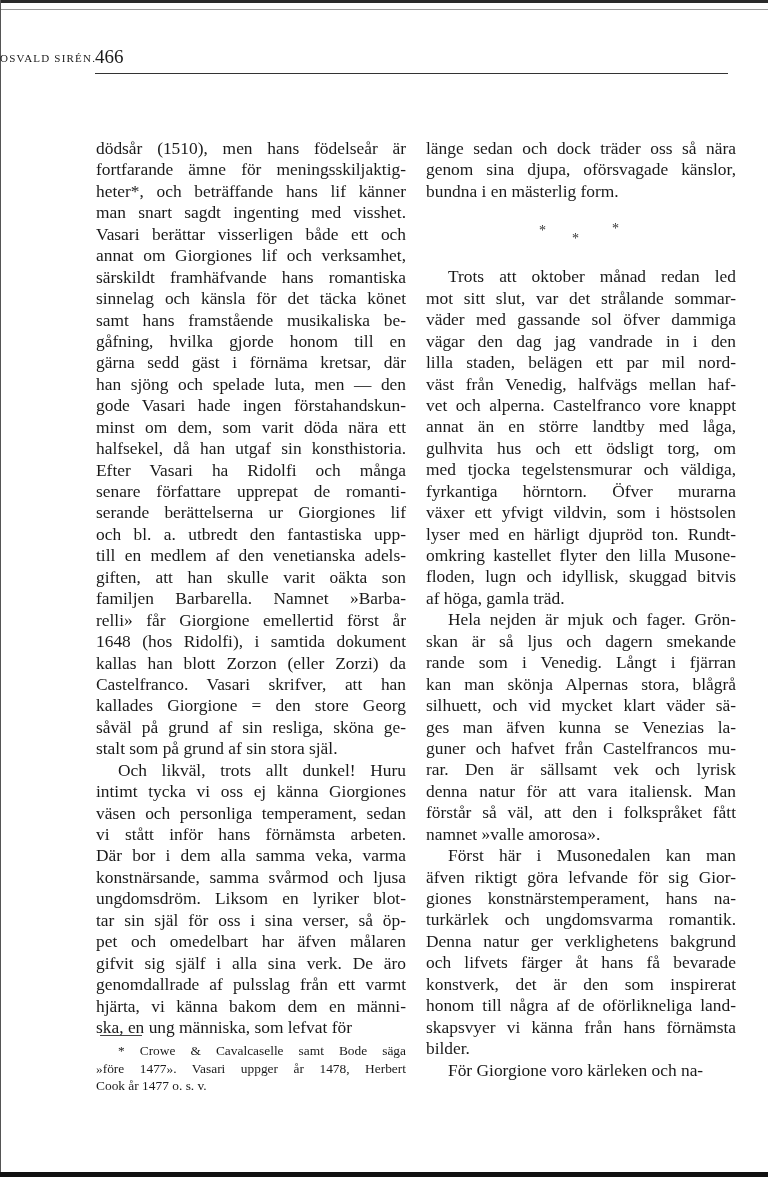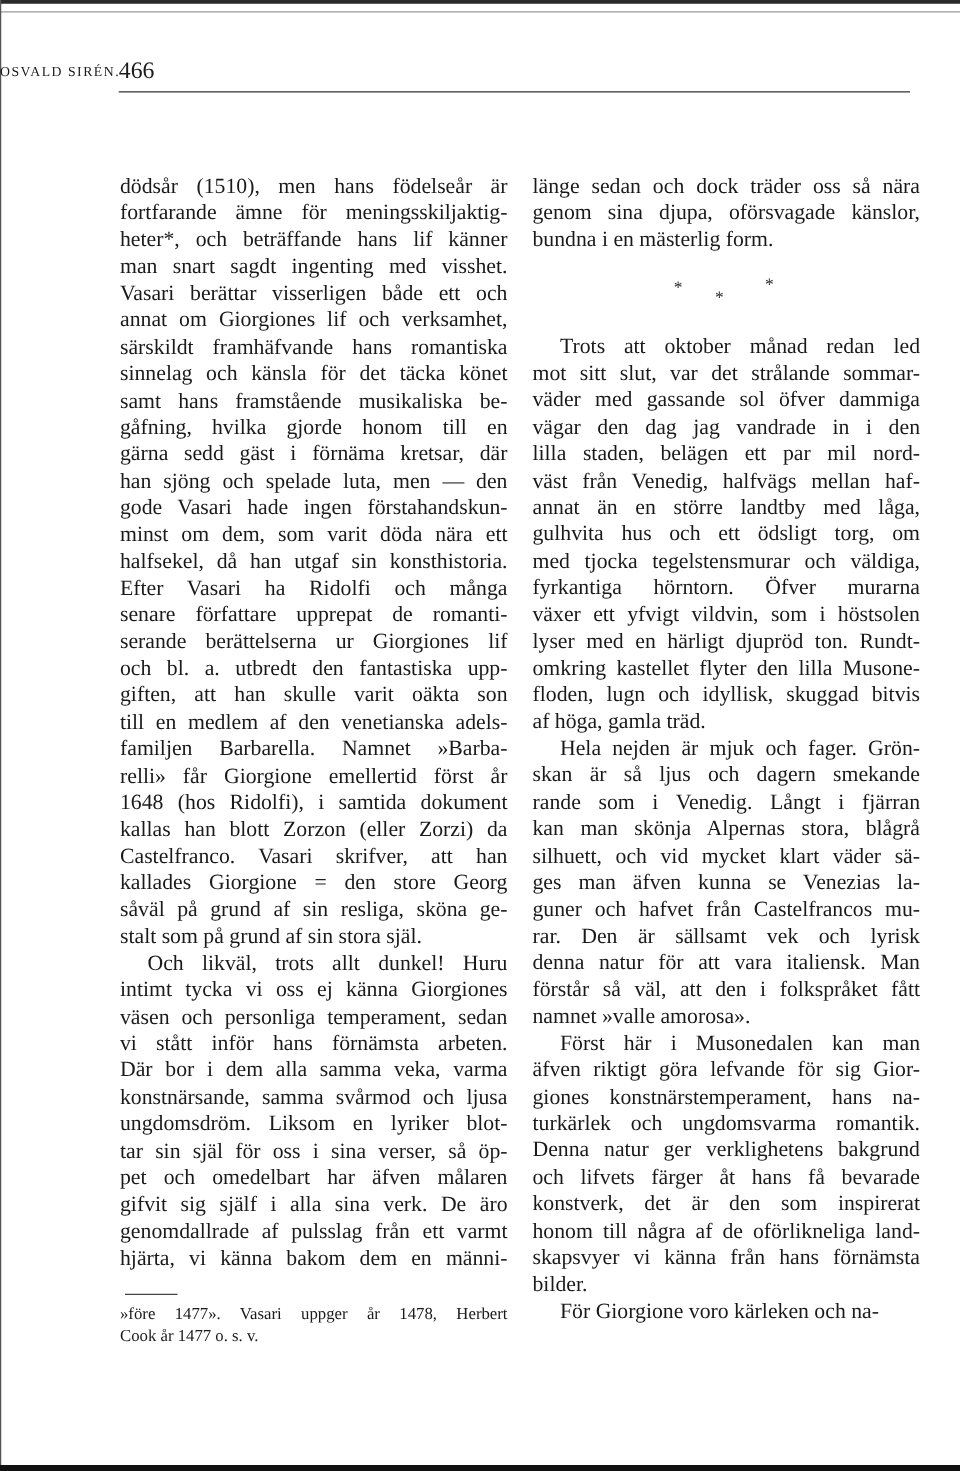--- a/index.html
+++ b/index.html
@@ -49,22 +49,22 @@
       <span class="line">gåfning, hvilka gjorde honom till en</span>
       <span class="line">gärna sedd gäst i förnäma kretsar, där</span>
       <span class="line">han sjöng och spelade luta, men — den</span>
       <span class="line">gode Vasari hade ingen förstahandskun-</span>
       <span class="line">minst om dem, som varit döda nära ett</span>
       <span class="line">halfsekel, då han utgaf sin konsthistoria.</span>
       <span class="line">Efter Vasari ha Ridolfi och många</span>
       <span class="line">senare författare upprepat de romanti-</span>
       <span class="line">serande berättelserna ur Giorgiones lif</span>
       <span class="line">och bl. a. utbredt den fantastiska upp-</span>
+      <span class="line">till en medlem af den venetianska adels-</span>
       <span class="line">giften, att han skulle varit oäkta son</span>
-      <span class="line">till en medlem af den venetianska adels-</span>
       <span class="line">familjen Barbarella. Namnet »Barba-</span>
       <span class="line">relli» får Giorgione emellertid först år</span>
       <span class="line">1648 (hos Ridolfi), i samtida dokument</span>
       <span class="line">kallas han blott Zorzon (eller Zorzi) da</span>
       <span class="line">Castelfranco. Vasari skrifver, att han</span>
       <span class="line">kallades Giorgione = den store Georg</span>
       <span class="line">såväl på grund af sin resliga, sköna ge-</span>
       <span class="line last">stalt som på grund af sin stora själ.</span>
     </div>
     <div>
@@ -73,25 +73,27 @@
       <span class="line">väsen och personliga temperament, sedan</span>
       <span class="line">vi stått inför hans förnämsta arbeten.</span>
       <span class="line">Där bor i dem alla samma veka, varma</span>
       <span class="line">konstnärsande, samma svårmod och ljusa</span>
       <span class="line">ungdomsdröm. Liksom en lyriker blot-</span>
       <span class="line">tar sin själ för oss i sina verser, så öp-</span>
       <span class="line">pet och omedelbart har äfven målaren</span>
       <span class="line">gifvit sig själf i alla sina verk. De äro</span>
       <span class="line">genomdallrade af pulsslag från ett varmt</span>
       <span class="line">hjärta, vi känna bakom dem en männi-</span>
+      <span class="line last">ska, en ung människa, som lefvat för</span>
     </div>
   </div>
 
 <div class="fn-rule"></div>
 <div class="footnote" id="footnote">
+    <span class="line indent">* Crowe &amp; Cavalcaselle samt Bode säga</span>
     <span class="line">»före 1477». Vasari uppger år 1478, Herbert</span>
     <span class="line last">Cook år 1477 o. s. v.</span>
   </div>
 
 <div class="col col-right" id="right-col">
   <div id="right-opening">
       <span class="line">länge sedan och dock träder oss så nära</span>
       <span class="line">genom sina djupa, oförsvagade känslor,</span>
       <span class="line last">bundna i en mästerlig form.</span>
     </div>
@@ -101,20 +103,21 @@
     <span class="ast" style="left:186px; top:16px;">*</span>
   </div>
   <div id="right-paras">
       <div>
         <span class="line indent">Trots att oktober månad redan led</span>
         <span class="line">mot sitt slut, var det strålande sommar-</span>
         <span class="line">väder med gassande sol öfver dammiga</span>
         <span class="line">vägar den dag jag vandrade in i den</span>
         <span class="line">lilla staden, belägen ett par mil nord-</span>
         <span class="line">väst från Venedig, halfvägs mellan haf-</span>
+        <span class="line">vet och alperna. Castelfranco vore knappt</span>
         <span class="line">annat än en större landtby med låga,</span>
         <span class="line">gulhvita hus och ett ödsligt torg, om</span>
         <span class="line">med tjocka tegelstensmurar och väldiga,</span>
         <span class="line">fyrkantiga hörntorn. Öfver murarna</span>
         <span class="line">växer ett yfvigt vildvin, som i höstsolen</span>
         <span class="line">lyser med en härligt djupröd ton. Rundt-</span>
         <span class="line">omkring kastellet flyter den lilla Musone-</span>
         <span class="line">floden, lugn och idyllisk, skuggad bitvis</span>
         <span class="line last">af höga, gamla träd.</span>
       </div>

